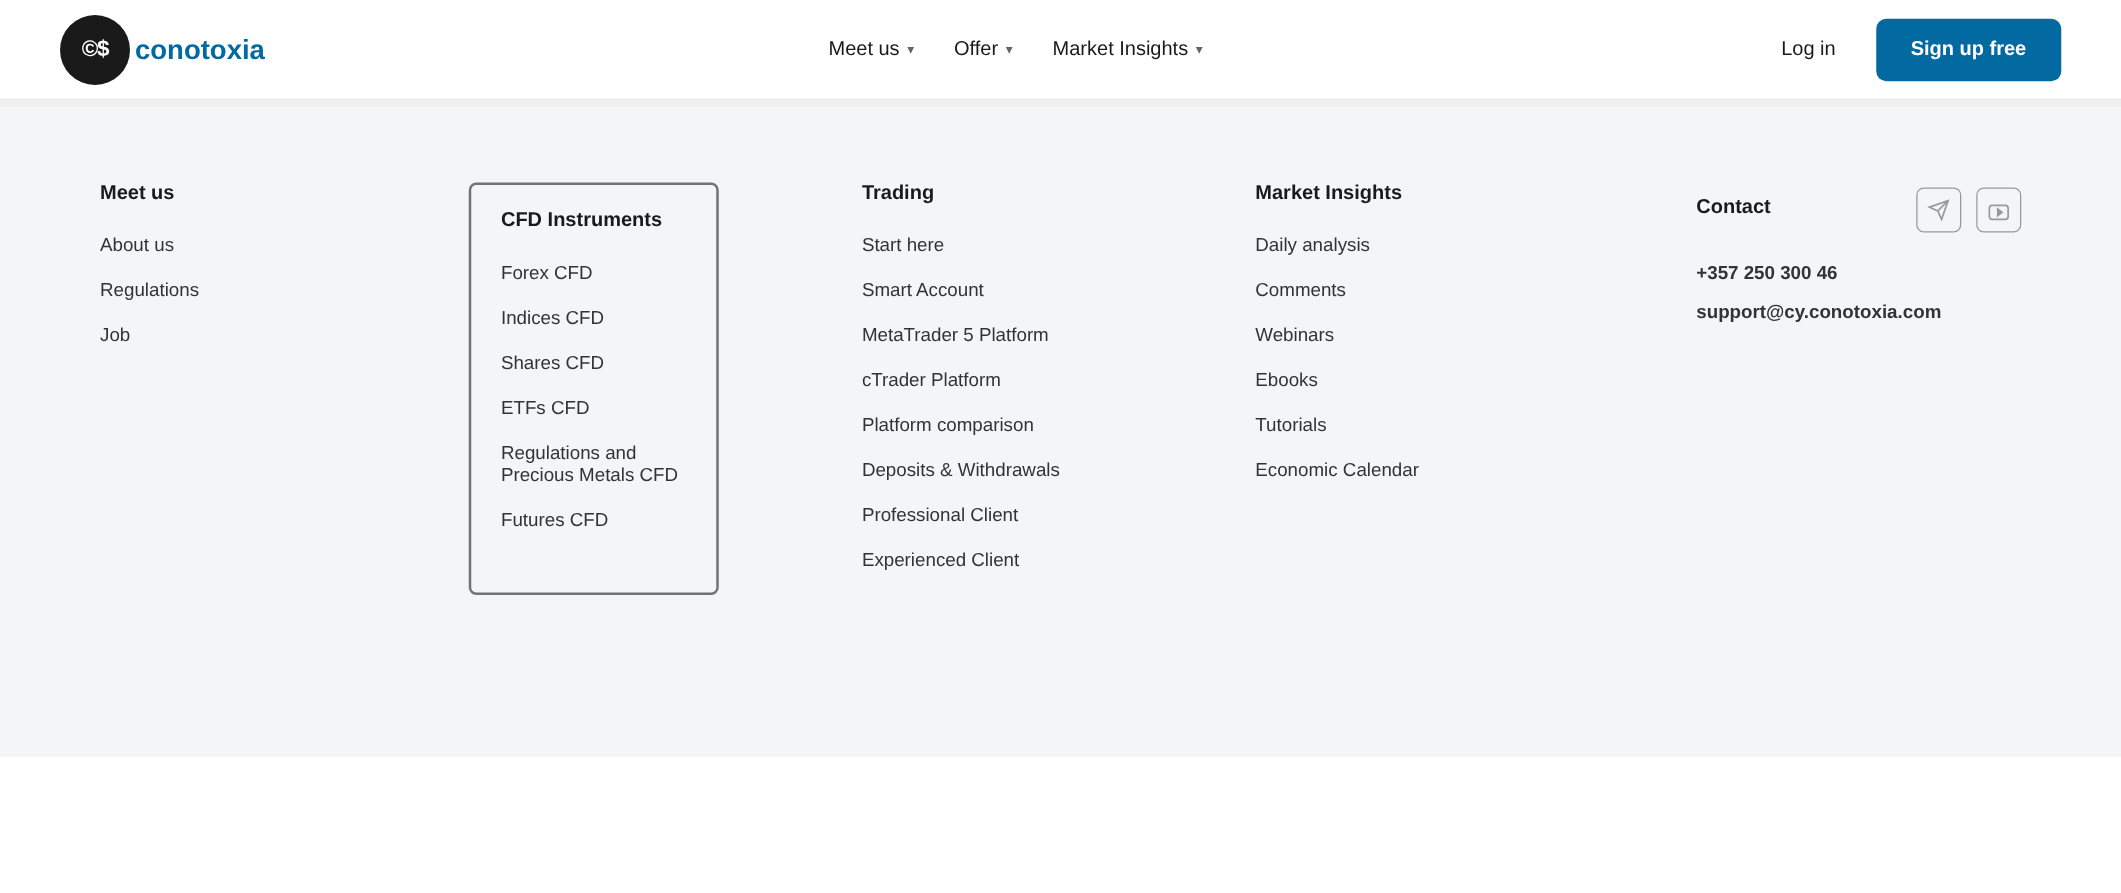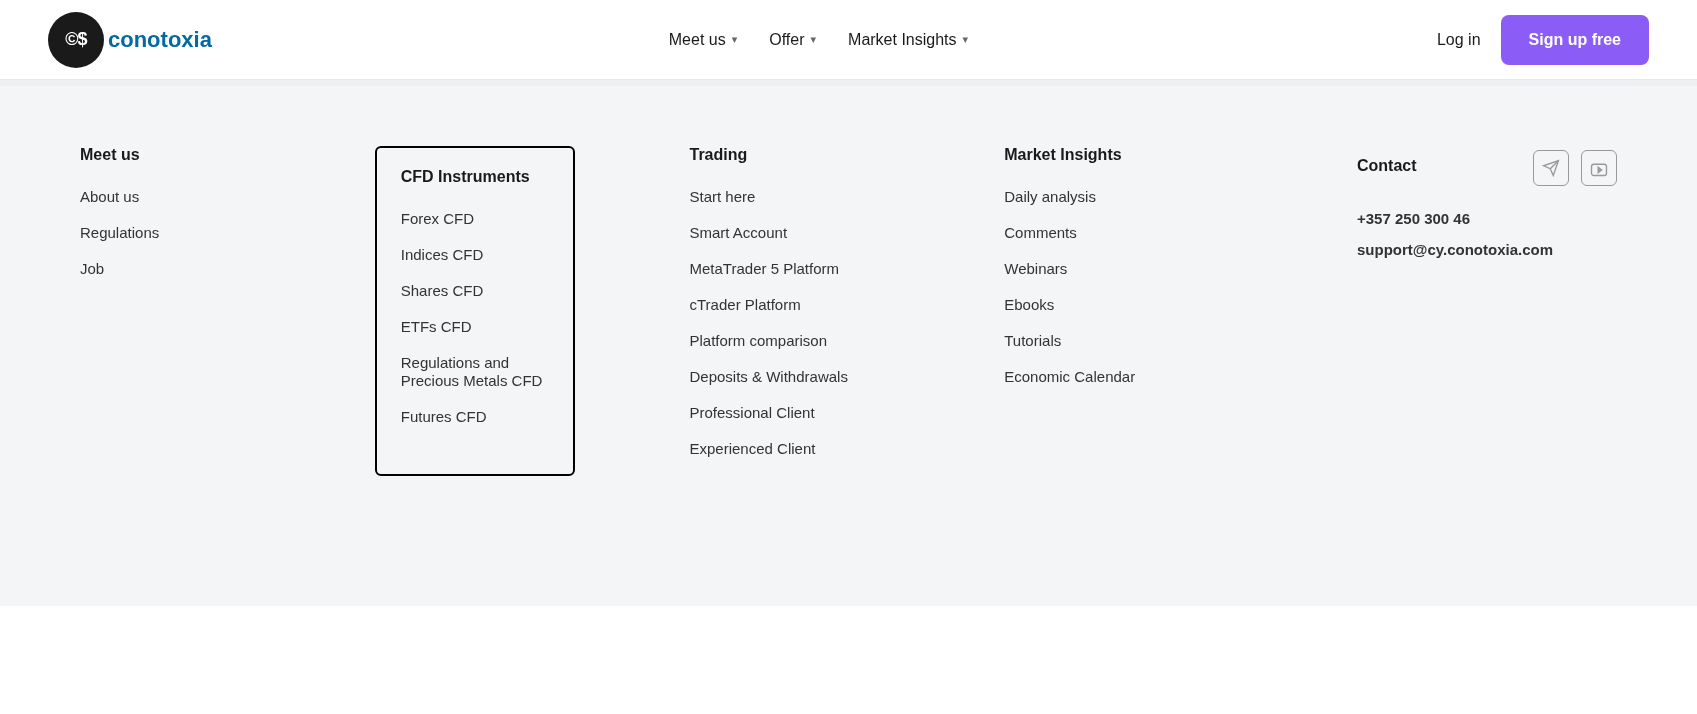--- a/index.html
+++ b/index.html
@@ -19,27 +19,27 @@
       font-size: 18px; font-weight: 900; color: #fff; letter-spacing: -1px;
     }
     .nav-logo-text { font-size: 22px; font-weight: 700; color: #0369a1; }
     .nav-links { display: flex; align-items: center; gap: 32px; }
     .nav-link {
       display: flex; align-items: center; gap: 6px;
       font-size: 16px; color: #1a1a1a; cursor: pointer;
       text-decoration: none;
     }
     .nav-link .chevron { font-size: 11px; color: #666; }
-    .nav-actions { display: flex; align-items: center; gap: 8px; }
+    .nav-actions { display: flex; align-items: center; gap: 20px; }
     .btn-login {
       font-size: 16px; color: #1a1a1a; background: none; border: none;
       cursor: pointer; padding: 8px 12px;
     }
     .btn-signup {
-      background: #8b5cf6; color: #fff; border: none; border-radius: 8px;
+      background: #0369a1; color: #fff; border: none; border-radius: 8px;
       padding: 16px 28px; font-size: 16px; font-weight: 600; cursor: pointer;
       white-space: nowrap;
     }
 
     
     .nav-divider { height: 6px; background: #f0f0f0; }
 
     
     .footer-section {
       background: #f4f5f7; padding: 60px 80px 80px 80px;
@@ -56,21 +56,21 @@
       margin-bottom: 24px;
     }
     .footer-col-list { list-style: none; }
     .footer-col-list li { margin-bottom: 18px; }
     .footer-col-list li a {
       font-size: 15px; color: #333; text-decoration: none; cursor: pointer;
     }
 
     
     .footer-col-cfd {
-      border: 2px solid #000000;
+      border: 2px solid #737373;
       border-radius: 6px;
       padding: 20px 24px;
       margin-right: 40px;
       flex: 0 0 200px;
     }
     .footer-col-cfd .footer-col-heading { margin-top: 0; }
 
     
     .footer-col-contact { flex: 0 0 260px; margin-left: 38px; }
     .footer-col-contact .contact-info { font-size: 15px; color: #333; margin-bottom: 14px; font-weight: bold; }

